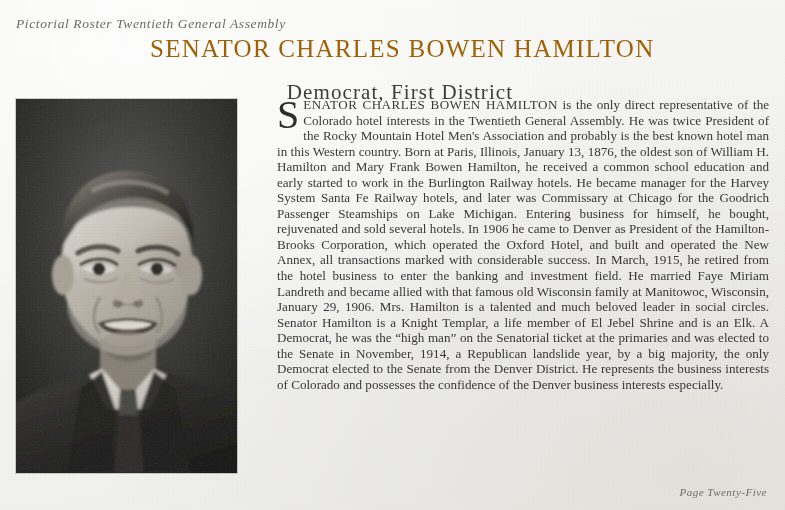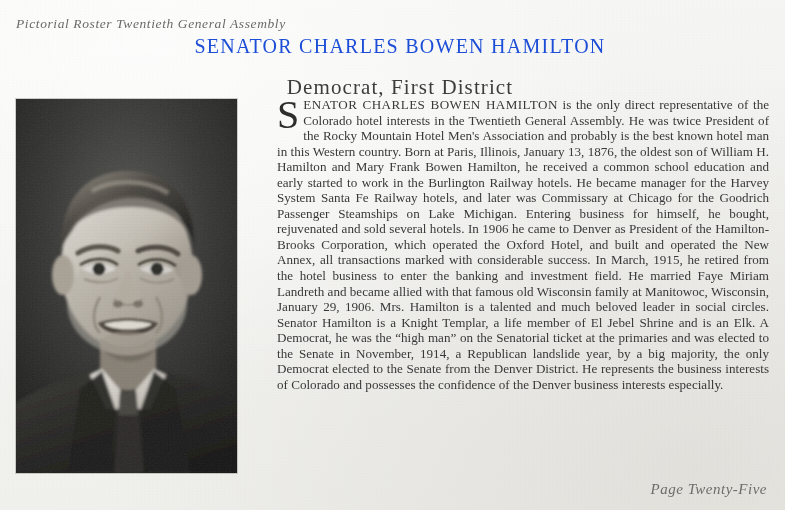--- a/index.html
+++ b/index.html
@@ -53,23 +53,23 @@
   
   .title-block {
     position: absolute;
     left: 150px;
     top: 36px;
     width: 500px;
     text-align: center;
   }
 
   .main-title {
-    font-size: 20px;
+    font-size: 25px;
     letter-spacing: 1.25px;
-    color: #1d4ed8;
+    color: #a16207;
     white-space: nowrap;
     line-height: 1.05;
   }
 
   .sub-title {
     font-size: 21px;
     letter-spacing: 1.1px;
     color: #3d3d3d;
     margin-top: 18px;
     white-space: nowrap;
@@ -123,21 +123,21 @@
   .lead-caps {
     letter-spacing: 0.45px;
   }
 
   
   .page-number {
     position: absolute;
     right: 18px;
     bottom: 12px;
     font-style: italic;
-    font-size: 15px;
+    font-size: 11px;
     letter-spacing: 0.5px;
     color: #6d6d6b;
     white-space: nowrap;
     margin-top: 44px;
   }
 </style>
 </head>
 <body>
 
 <div class="page"></div>

